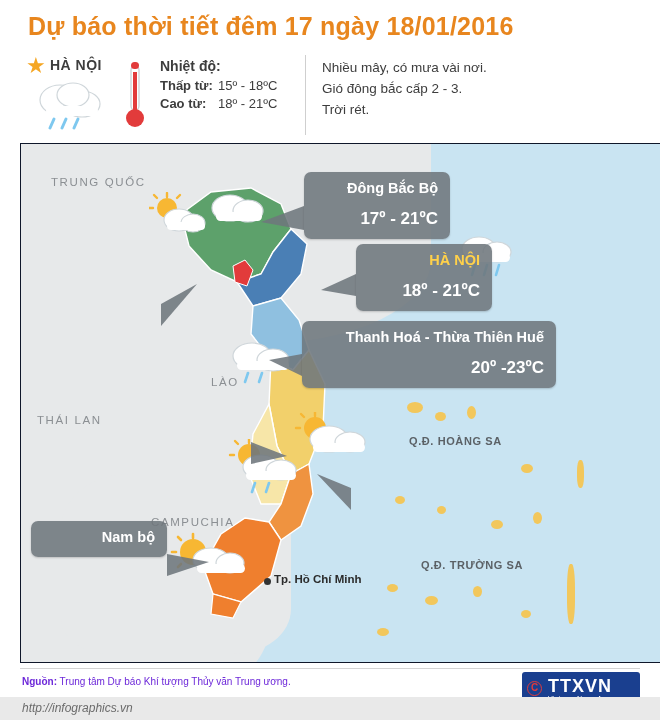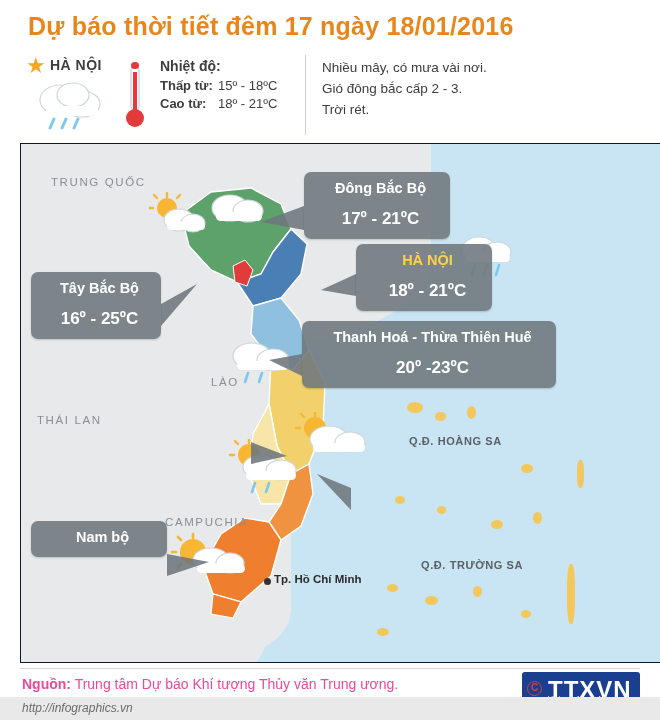--- a/index.html
+++ b/index.html
@@ -79,40 +79,40 @@
     position:absolute; width:7px; height:7px; background:#333; border-radius:50%;
   }
   .hcm-label { position:absolute; font-size:11.5px; font-weight:bold; color:#2b2b2b; }
 
   
   .vn { position:absolute; left:120px; top:30px; width:240px; height:470px; }
 
   
   .callout {
     position:absolute; background:rgba(110,118,124,0.88); color:#fff;
-    border-radius:7px; padding:7px 6px 9px 13px; text-align:center;
+    border-radius:7px; padding:7px 12px 9px 13px; text-align:right;
     box-shadow:0 1px 2px rgba(0,0,0,0.18);
   }
   .callout .co-name { font-size:14.5px; font-weight:bold; line-height:1.35; white-space:nowrap; }
   .callout .co-temp { font-size:17px; font-weight:bold; line-height:1.4; white-space:nowrap;margin-top:8px; }
   .callout.hanoi .co-name { color:#ffd14a; }
 
   
   .foot-rule { position:absolute; left:20px; top:668px; width:620px; height:1px; background:#d4d4d4; }
-  .source { position:absolute; left:22px; top:676px; font-size:14px; color:#ec4899; }
+  .source { position:absolute; left:22px; top:676px; font-size:10px; color:#6d28d9; }
   .source b { font-weight:bold; }
   .urlbar {
     position:absolute; left:0; top:697px; width:660px; height:23px; background:#e9e9e9;
   }
   .urltext { position:absolute; left:22px; top:701px; font-size:12px; color:#6b6b6b; font-style:italic; }
   .logo {
     position:absolute; right:20px; top:672px; width:118px; height:34px;
     background:#1a3f8f; border-radius:3px; color:#fff;
   }
-  .logo .lg-main { position:absolute; left:26px; top:4px; font-size:24px; font-weight:bold; letter-spacing:1px; }
+  .logo .lg-main { position:absolute; left:26px; top:4px; font-size:18px; font-weight:bold; letter-spacing:1px; }
   .logo .lg-sub { position:absolute; left:26px; top:23px; font-size:7px; letter-spacing:0.2px; }
   .logo .lg-c {
     position:absolute; left:5px; top:9px; width:15px; height:15px; border:1.6px solid #e03a3a;
     border-radius:50%; color:#e03a3a; font-size:10px; line-height:12px; text-align:center; font-weight:bold;
   }
 </style>
 </head>
 <body>
 
 <div class="page">
@@ -264,21 +264,21 @@
           <line x1="12" y1="32" x2="9" y2="35"></line>
       </g>
       <ellipse cx="42" cy="28" rx="18" ry="12" fill="#fff" stroke="#cfd6da" stroke-width="1.2"></ellipse>
       <ellipse cx="61" cy="31" rx="14" ry="10" fill="#fff" stroke="#cfd6da" stroke-width="1.2"></ellipse>
       <rect x="28" y="32" width="48" height="9" rx="4.5" fill="#fff"></rect>
     </svg>
 
     <div class="geo-label" style="left:30px;top:32px">TRUNG QUỐC</div>
     <div class="geo-label" style="left:190px;top:232px">LÀO</div>
     <div class="geo-label" style="left:16px;top:270px">THÁI LAN</div>
-    <div class="geo-label" style="left:144px;top:372px">CAMPUCHIA</div>
+    <div class="geo-label" style="left:130px;top:372px">CAMPUCHIA</div>
 
     <div class="isl" style="left:386px;top:258px;width:16px;height:11px"></div>
     <div class="isl" style="left:414px;top:268px;width:11px;height:9px"></div>
     <div class="isl" style="left:446px;top:262px;width:9px;height:13px"></div>
     <div class="geo-island" style="left:388px;top:291px">Q.Đ. HOÀNG SA</div>
 
     <div class="isl" style="left:500px;top:320px;width:12px;height:9px"></div>
     <div class="isl" style="left:374px;top:352px;width:10px;height:8px"></div>
     <div class="isl" style="left:416px;top:362px;width:9px;height:8px"></div>
     <div class="isl" style="left:470px;top:376px;width:12px;height:9px"></div>
@@ -308,24 +308,20 @@
     <div class="callout" style="left:283px;top:28px;width:146px">
       <div class="co-name">Đông Bắc Bộ</div>
       <div class="co-temp">17º - 21ºC</div>
     </div>
 
     <div class="callout hanoi" style="left:335px;top:100px;width:136px">
       <div class="co-name">HÀ NỘI</div>
       <div class="co-temp">18º - 21ºC</div>
     </div>
 
-    <div class="callout" style="left:10px;top:128px;width:130px">
-      <div class="co-name">Tây Bắc Bộ</div>
-      <div class="co-temp">16º - 25ºC</div>
-    </div>
 
     <div class="callout" style="left:281px;top:177px;width:254px">
       <div class="co-name">Thanh Hoá - Thừa Thiên Huế</div>
       <div class="co-temp">20º -23ºC</div>
     </div>
 
 
 
     <div class="callout" style="left:10px;top:377px;width:136px">
       <div class="co-name">Nam bộ</div>

